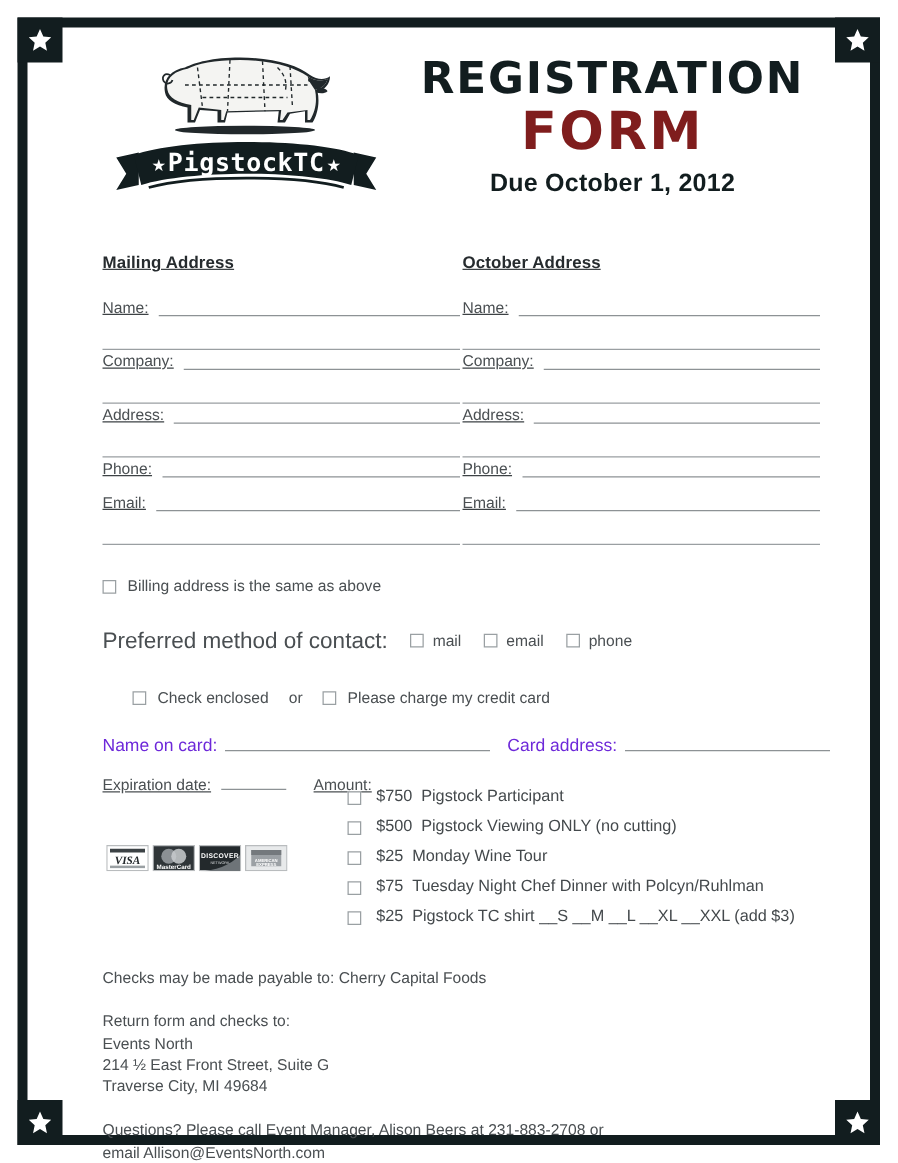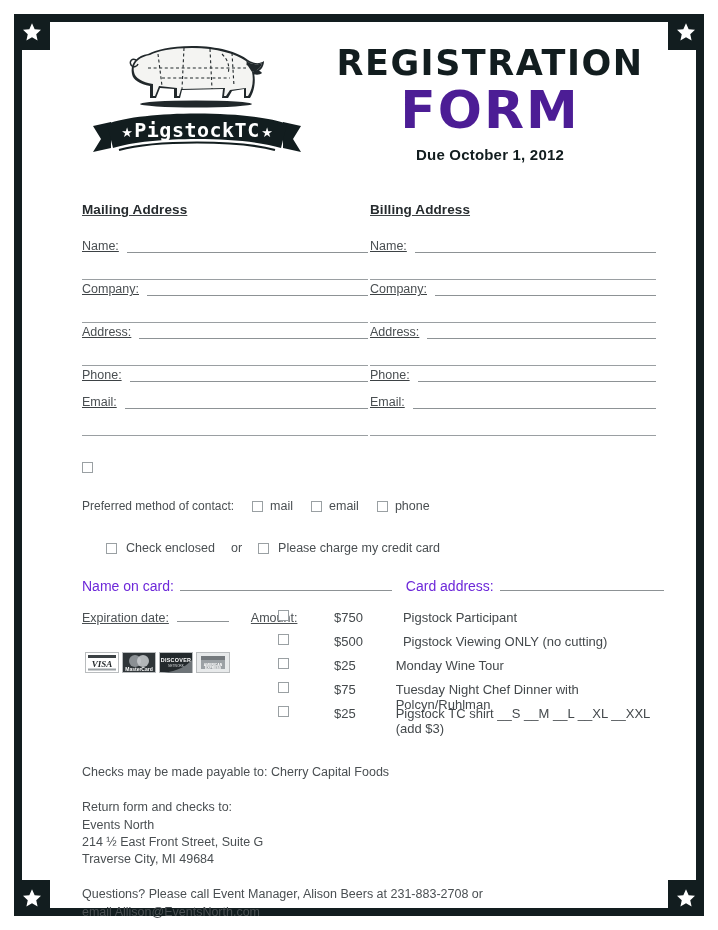--- a/index.html
+++ b/index.html
@@ -73,30 +73,30 @@
     font-weight: bold;
     font-size: 35px;
     letter-spacing: 1.5px;
     color: #121d1f;
     line-height: 1.02;
     margin: 0;
   }
   .t-form {
     font-family: "DejaVu Sans", sans-serif;
     font-weight: bold;
-    font-size: 52px;
+    font-size: 42px;
     letter-spacing: 2px;
-    color: #4c1d95;
+    color: #7f1d1d;
     line-height: 1.0;
     margin: 2px 0 0 0;
   }
   .t-due {
     font-family: "Liberation Sans", sans-serif;
     font-weight: bold;
-    font-size: 15px;
+    font-size: 20px;
     color: #121d1f;
     margin: 10px 0 0 0;
     letter-spacing: 0.2px;
   }
 
   
   .cols {
     display: flex;
     gap: 0;
     margin-top: 22px;
@@ -159,21 +159,21 @@
   .sect-pay  { margin-top: 28px; padding-left: 24px; }
 
   .inline-opt {
     display: inline-flex;
     align-items: center;
     margin-left: 18px;
     font-size: 12.5px;
     color: #4a4f52;
   }
   .inline-opt .cb { margin-right: 7px; }
-  .pref-label { font-size: 12px; color: #4a4f52; }
+  .pref-label { font-size: 18px; color: #4a4f52; }
 
   .or-word { margin: 0 16px; font-size: 12.5px; color: #4a4f52; }
 
   
   .cardline {
     display: flex;
     align-items: baseline;
     margin-top: 22px;
     font-size: 14px;
     color: #6d28d9;
@@ -191,34 +191,33 @@
     color: #4a4f52;
     text-decoration: underline;
   }
   .ln-exp { width: 52px; border-bottom: 1px solid #8d9295; height: 13px; }
   .amt-lbl { margin-left: 22px; padding-right: 10px; white-space: nowrap; }
 
   
   .options { margin-left: 196px; margin-top: -15px; }
   .optrow {
     display: flex;
-    align-items: flex-start;
+    align-items: flex-end;
     height: 24px;
     font-size: 13px;
     color: #44494c;
-    gap: 33px;
   }
   .optrow .cb { margin-right: 12px; }
   .opt-price { font-weight: normal; padding-right: 7px; }
 
   
   .cards {
     position: absolute;
     left: 85px;
-    top: 652px;
+    top: 676px;
     display: flex;
     gap: 3px;
     align-items: center;
   }
   .cards svg { display: block; }
 
   
   .footer { margin-top: 34px; }
   .f-line {
     font-size: 12.5px;
@@ -335,21 +334,21 @@
       <div class="gap-sm"></div>
 
       <div class="fieldrow">
         <span class="fieldlabel">Email:</span>
         <span class="fieldline"></span>
       </div>
       <div class="contline"></div>
     </div>
 
     <div class="col right">
-      <div class="col-title">Billing Address</div>
+      <div class="col-title">October Address</div>
 
       <div class="fieldrow">
         <span class="fieldlabel">Name:</span>
         <span class="fieldline"></span>
       </div>
       <div class="contline"></div>
 
       <div class="fieldrow">
         <span class="fieldlabel">Company:</span>
         <span class="fieldline"></span>
@@ -371,20 +370,21 @@
       <div class="fieldrow">
         <span class="fieldlabel">Email:</span>
         <span class="fieldline"></span>
       </div>
       <div class="contline"></div>
     </div>
   </div>
 
   <div class="cbrow sect-same">
     <span class="cb"></span>
+    <span>Billing address is the same as above</span>
   </div>
 
   <div class="cbrow sect-pref">
     <span class="pref-label">Preferred method of contact:</span>
     <span class="inline-opt">
       <span class="cb"></span>
       <span>mail</span>
     </span>
     <span class="inline-opt">
       <span class="cb"></span>

